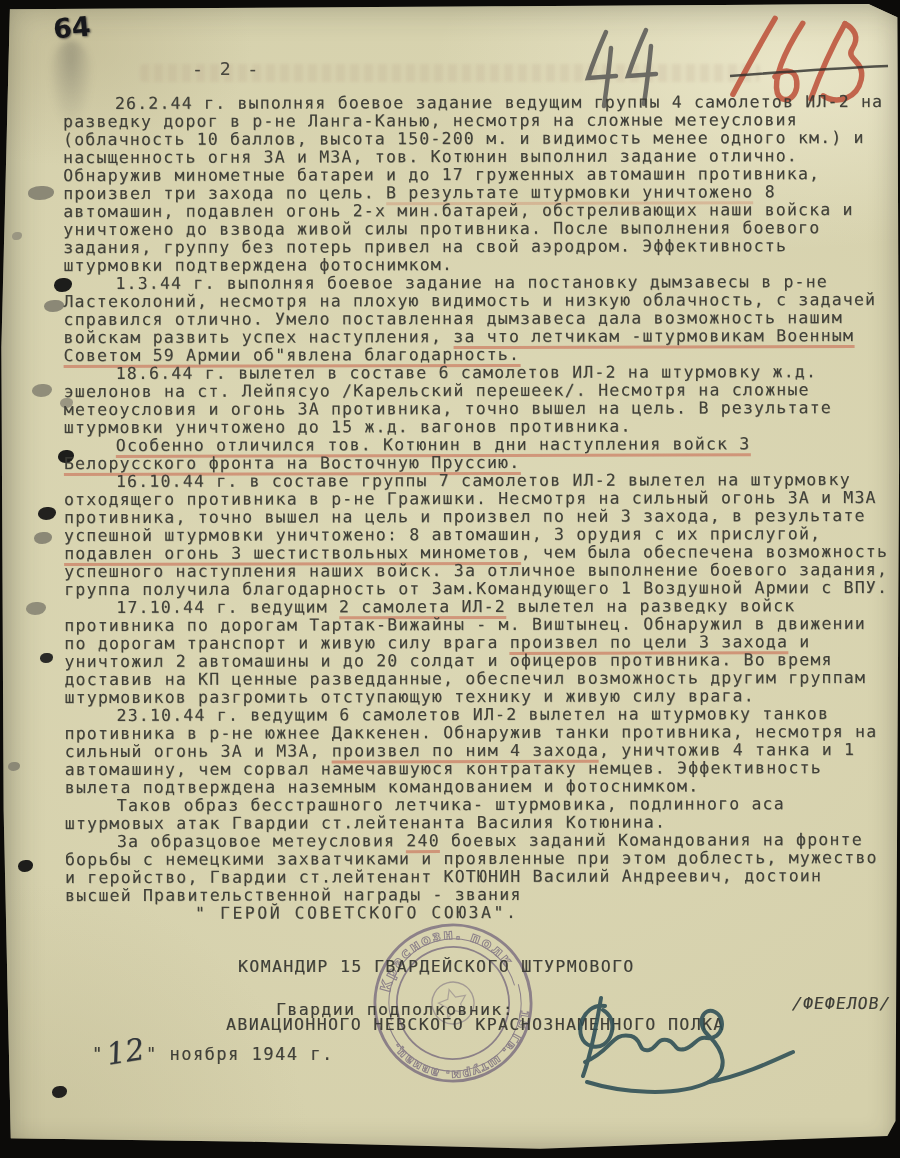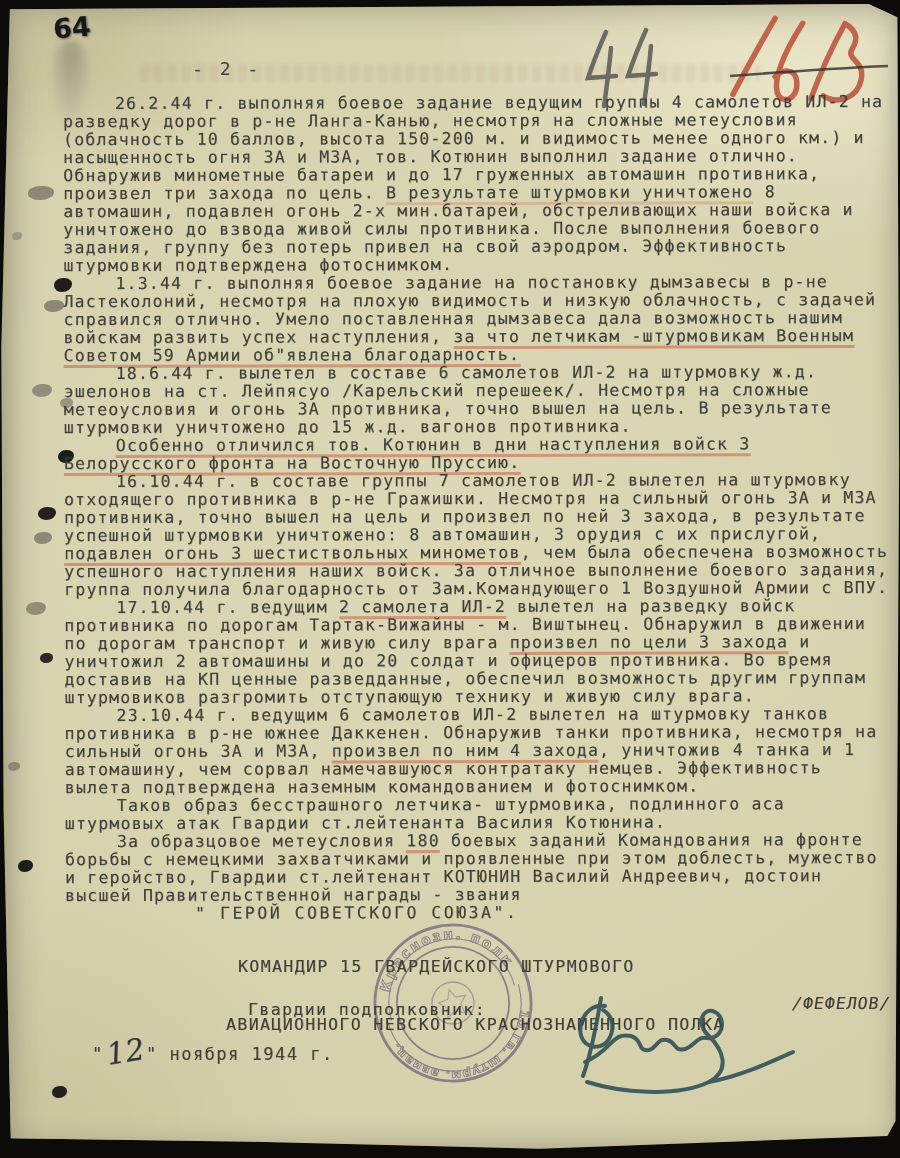--- a/index.html
+++ b/index.html
@@ -46,21 +46,21 @@
   }
   .page-no{
     position:absolute;left:192px;top:58px;font-size:18px;letter-spacing:3px;
     color:rgba(58,58,52,.85);text-shadow:0.4px 0.4px 0.6px rgba(70,70,62,.4);
   }
   
   .sig-line{position:absolute;font-size:16.5px;letter-spacing:1.4px;color:rgba(55,55,50,.92);
     text-shadow:0.4px 0.4px 0.6px rgba(70,70,62,.45);white-space:nowrap;}
   .sig1{left:238px;top:957px;}
   .sig2{left:226px;top:1015px;}
-  .sig3{left:248px;top:1000px;}
+  .sig3{left:276px;top:1000px;}
   .sig-name{left:792px;top:994px;transform:skewX(-8deg);letter-spacing:1px;}
   .date-row{position:absolute;left:92px;top:1032px;font-size:17px;letter-spacing:1.5px;
     color:rgba(55,55,50,.9);text-shadow:0.4px 0.4px 0.6px rgba(70,70,62,.45);}
   .hand-day{
     display:inline-block;font-family:"DejaVu Serif","Liberation Serif",serif;
     font-style:italic;font-size:30px;color:#31363b;transform:rotate(-9deg) translateY(2px);
     margin:0 2px;letter-spacing:0;
   }
   
   .stamp{position:absolute;left:369px;top:919px;mix-blend-mode:multiply;opacity:.62;transform:rotate(-16deg);}
@@ -126,21 +126,21 @@
 
 <div class="doc-text" id="doc-text">
     <div class="para"><span>26.2.44 г. выполняя боевое задание ведущим группы 4 самолетов ИЛ-2 на разведку дорог в р-не Ланга-Канью, несмотря на сложные метеусловия (облачность 10 баллов, высота 150-200 м. и видимость менее одного км.) и насыщенность огня ЗА и МЗА, тов. Котюнин выполнил задание отлично. Обнаружив минометные батареи и до 17 груженных автомашин противника, произвел три захода по цель. </span><span class="u-redfaint">В результате штурмовки уничтожено</span><span> 8 автомашин, подавлен огонь 2-х мин.батарей, обстреливающих наши войска и уничтожено до взвода живой силы противника. После выполнения боевого задания, группу без потерь привел на свой аэродром. Эффективность штурмовки подтверждена фотоснимком.</span></div>
     <div class="para"><span>1.3.44 г. выполняя боевое задание на постановку дымзавесы в р-не Ластеколоний, несмотря на плохую видимость и низкую облачность, с задачей справился отлично. Умело поставленная дымзавеса дала возможность нашим войскам развить успех наступления, </span><span class="u-red">за что летчикам -штурмовикам Военным Советом 59 Армии об"явлена благодарность.</span></div>
     <div class="para"><span>18.6.44 г. вылетел в составе 6 самолетов ИЛ-2 на штурмовку ж.д. эшелонов на ст. Лейпясуо /Карельский перешеек/. Несмотря на сложные метеоусловия и огонь ЗА противника, точно вышел на цель. В результате штурмовки уничтожено до 15 ж.д. вагонов противника.</span></div>
     <div class="para"><span class="u-red">Особенно отличился тов. Котюнин в дни наступления войск 3 Белорусского фронта на Восточную Пруссию.</span></div>
     <div class="para"><span>16.10.44 г. в составе группы 7 самолетов ИЛ-2 вылетел на штурмовку отходящего противника в р-не Гражишки. Несмотря на сильный огонь ЗА и МЗА противника, точно вышел на цель и произвел по ней 3 захода, в результате успешной штурмовки уничтожено: 8 автомашин, 3 орудия с их прислугой, </span><span class="u-red">подавлен огонь 3 шестиствольных минометов</span><span>, чем была обеспечена возможность успешного наступления наших войск. За отличное выполнение боевого задания, группа получила благодарность от Зам.Командующего 1 Воздушной Армии с ВПУ.</span></div>
     <div class="para"><span>17.10.44 г. ведущим </span><span class="u-red">2 самолета ИЛ-2</span><span> вылетел на разведку войск противника по дорогам Тартак-Вижайны - м. Виштынец. Обнаружил в движении по дорогам транспорт и живую силу врага </span><span class="u-red">произвел по цели 3 захода</span><span> и уничтожил 2 автомашины и до 20 солдат и офицеров противника. Во время доставив на КП ценные разведданные, обеспечил возможность другим группам штурмовиков разгромить отступающую технику и живую силу врага.</span></div>
     <div class="para"><span>23.10.44 г. ведущим 6 самолетов ИЛ-2 вылетел на штурмовку танков противника в р-не южнее Даккенен. Обнаружив танки противника, несмотря на сильный огонь ЗА и МЗА, </span><span class="u-red">произвел по ним 4 захода</span><span>, уничтожив 4 танка и 1 автомашину, чем сорвал намечавшуюся контратаку немцев. Эффективность вылета подтверждена наземным командованием и фотоснимком.</span></div>
     <div class="para"><span>Таков образ бесстрашного летчика- штурмовика, подлинного аса штурмовых атак Гвардии ст.лейтенанта Василия Котюнина.</span></div>
-    <div class="para"><span>За образцовое метеусловия </span><span class="u-red">180</span><span> боевых заданий Командования на фронте борьбы с немецкими захватчиками и проявленные при этом доблесть, мужество и геройство, Гвардии ст.лейтенант КОТЮНИН Василий Андреевич, достоин высшей Правительственной награды - звания</span></div>
+    <div class="para"><span>За образцовое метеусловия </span><span class="u-red">240</span><span> боевых заданий Командования на фронте борьбы с немецкими захватчиками и проявленные при этом доблесть, мужество и геройство, Гвардии ст.лейтенант КОТЮНИН Василий Андреевич, достоин высшей Правительственной награды - звания</span></div>
     <div class="para quote-line"><span>" ГЕРОЙ СОВЕТСКОГО СОЮЗА".</span></div>
   </div>
 
 <svg class="stamp" width="168" height="168" viewBox="0 0 168 168">
   <circle cx="84" cy="84" r="78" stroke-width="3"></circle>
   <circle cx="84" cy="84" r="56" stroke-width="1.8"></circle>
   <circle cx="84" cy="84" r="21" stroke-width="1.4" opacity=".7"></circle>
   <path d="M 84 70 l 4 9 l 10 1 l -7 7 l 2 10 l -9 -5 l -9 5 l 2 -10 l -7 -7 l 10 -1 z" stroke-width="1.2" opacity=".6"></path>
   <path id="arcTop" d="M 20 84 A 64 64 0 0 1 148 84"></path>
   <path id="arcBot" d="M 152 84 A 68 68 0 0 1 16 84"></path>

